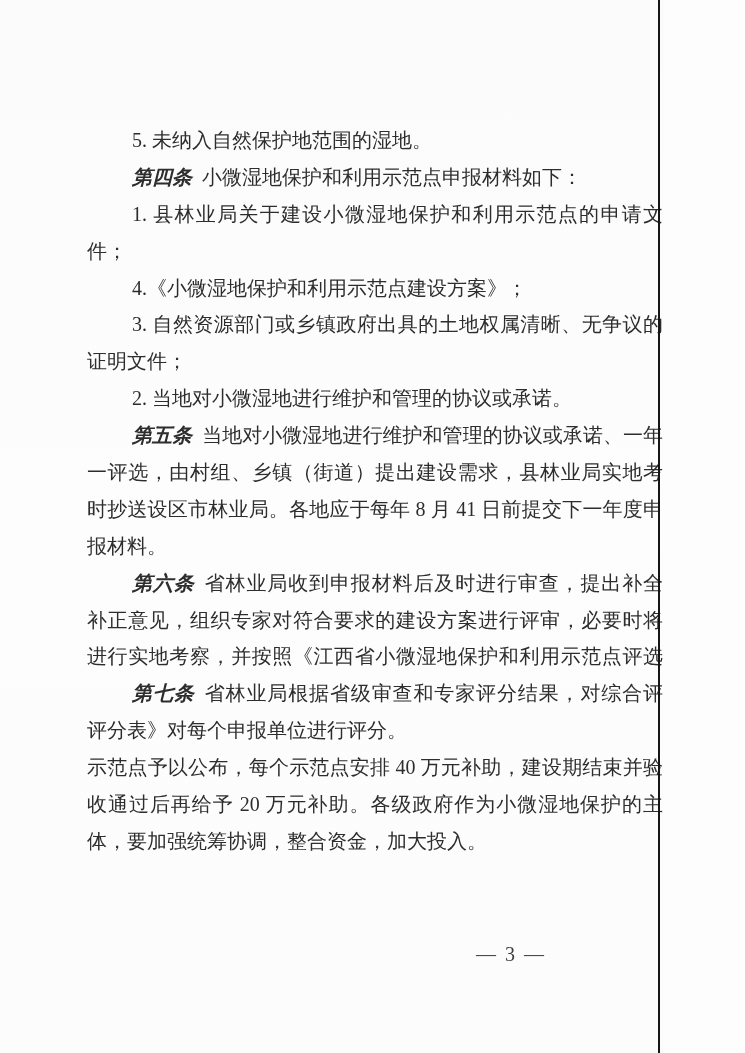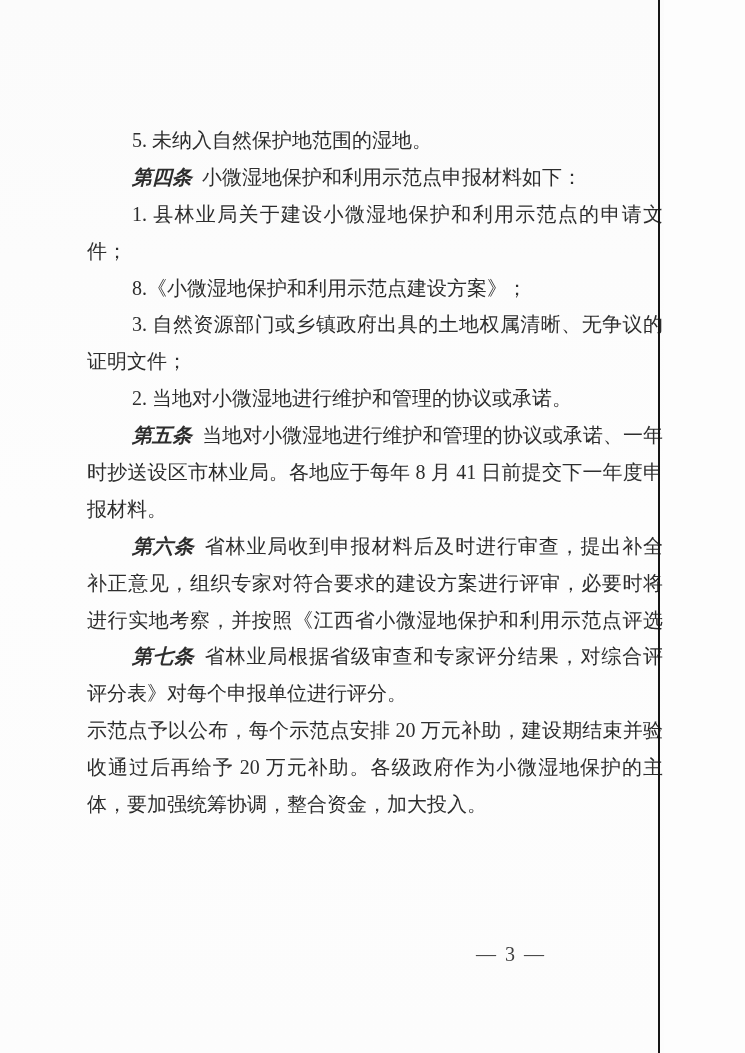--- a/index.html
+++ b/index.html
@@ -68,31 +68,32 @@
 </style>
 </head>
 <body>
 
 <div class="page">
   <div class="text-block">
       <div class="line indent"><span>5. 未纳入自然保护地范围的湿地。</span></div>
       <div class="line indent"><span class="article-label">第四条</span><span>小微湿地保护和利用示范点申报材料如下：</span></div>
       <div class="line indent full"><span>1. 县林业局关于建设小微湿地保护和利用示范点的申请文</span></div>
       <div class="line"><span>件；</span></div>
-      <div class="line indent"><span>8.《小微湿地保护和利用示范点建设方案》；</span></div>
+      <div class="line indent"><span>4.《小微湿地保护和利用示范点建设方案》；</span></div>
       <div class="line indent full"><span>3. 自然资源部门或乡镇政府出具的土地权属清晰、无争议的</span></div>
       <div class="line"><span>证明文件；</span></div>
       <div class="line indent"><span>2. 当地对小微湿地进行维护和管理的协议或承诺。</span></div>
       <div class="line indent full"><span class="article-label">第五条</span><span>当地对小微湿地进行维护和管理的协议或承诺、一年</span></div>
+      <div class="line full"><span>一评选，由村组、乡镇（街道）提出建设需求，县林业局实地考</span></div>
       <div class="line full"><span>时抄送设区市林业局。各地应于每年 8 月 41 日前提交下一年度申</span></div>
       <div class="line"><span>报材料。</span></div>
       <div class="line indent full"><span class="article-label">第六条</span><span>省林业局收到申报材料后及时进行审查，提出补全</span></div>
       <div class="line full"><span>补正意见，组织专家对符合要求的建设方案进行评审，必要时将</span></div>
       <div class="line full"><span>进行实地考察，并按照《江西省小微湿地保护和利用示范点评选</span></div>
       <div class="line indent full"><span class="article-label">第七条</span><span>省林业局根据省级审查和专家评分结果，对综合评</span></div>
       <div class="line"><span>评分表》对每个申报单位进行评分。</span></div>
-      <div class="line full"><span>示范点予以公布，每个示范点安排 20 万元补助，建设期结束并验</span></div>
+      <div class="line full"><span>示范点予以公布，每个示范点安排 40 万元补助，建设期结束并验</span></div>
       <div class="line full"><span>收通过后再给予 20 万元补助。各级政府作为小微湿地保护的主</span></div>
       <div class="line"><span>体，要加强统筹协调，整合资金，加大投入。</span></div>
     </div>
   <div class="page-number">— 3 —</div>
   <div class="scan-edge"></div>
 </div>
 
 </body></html>

